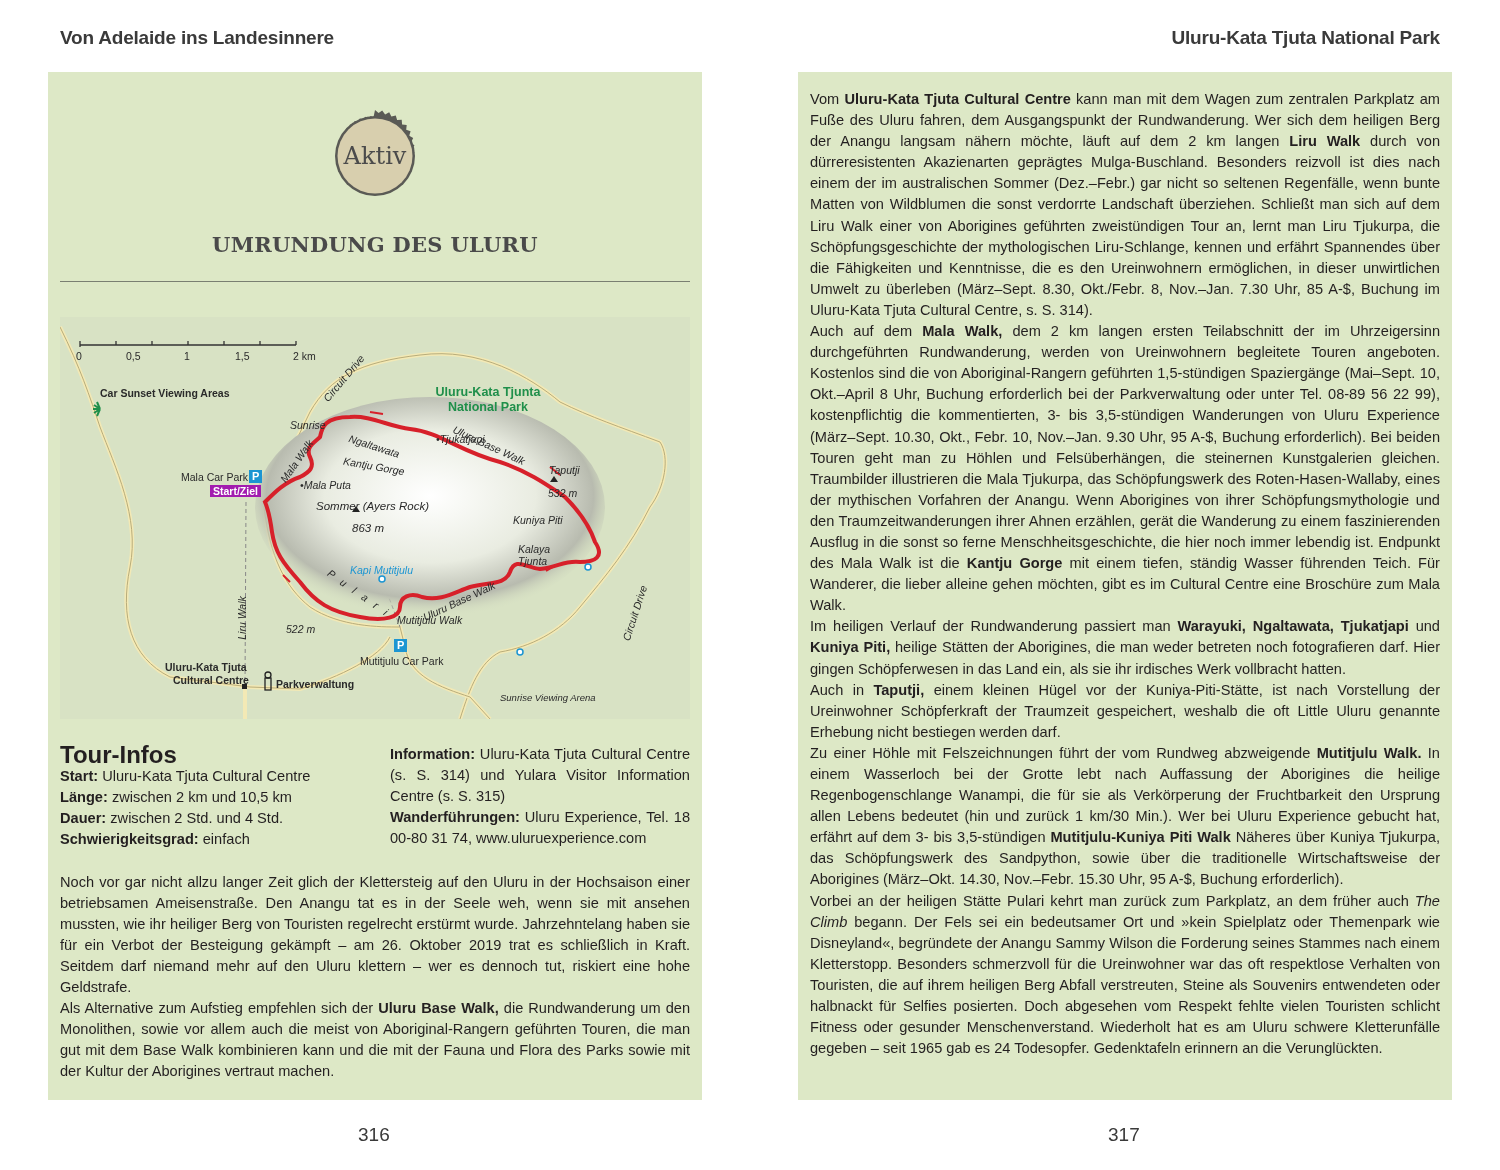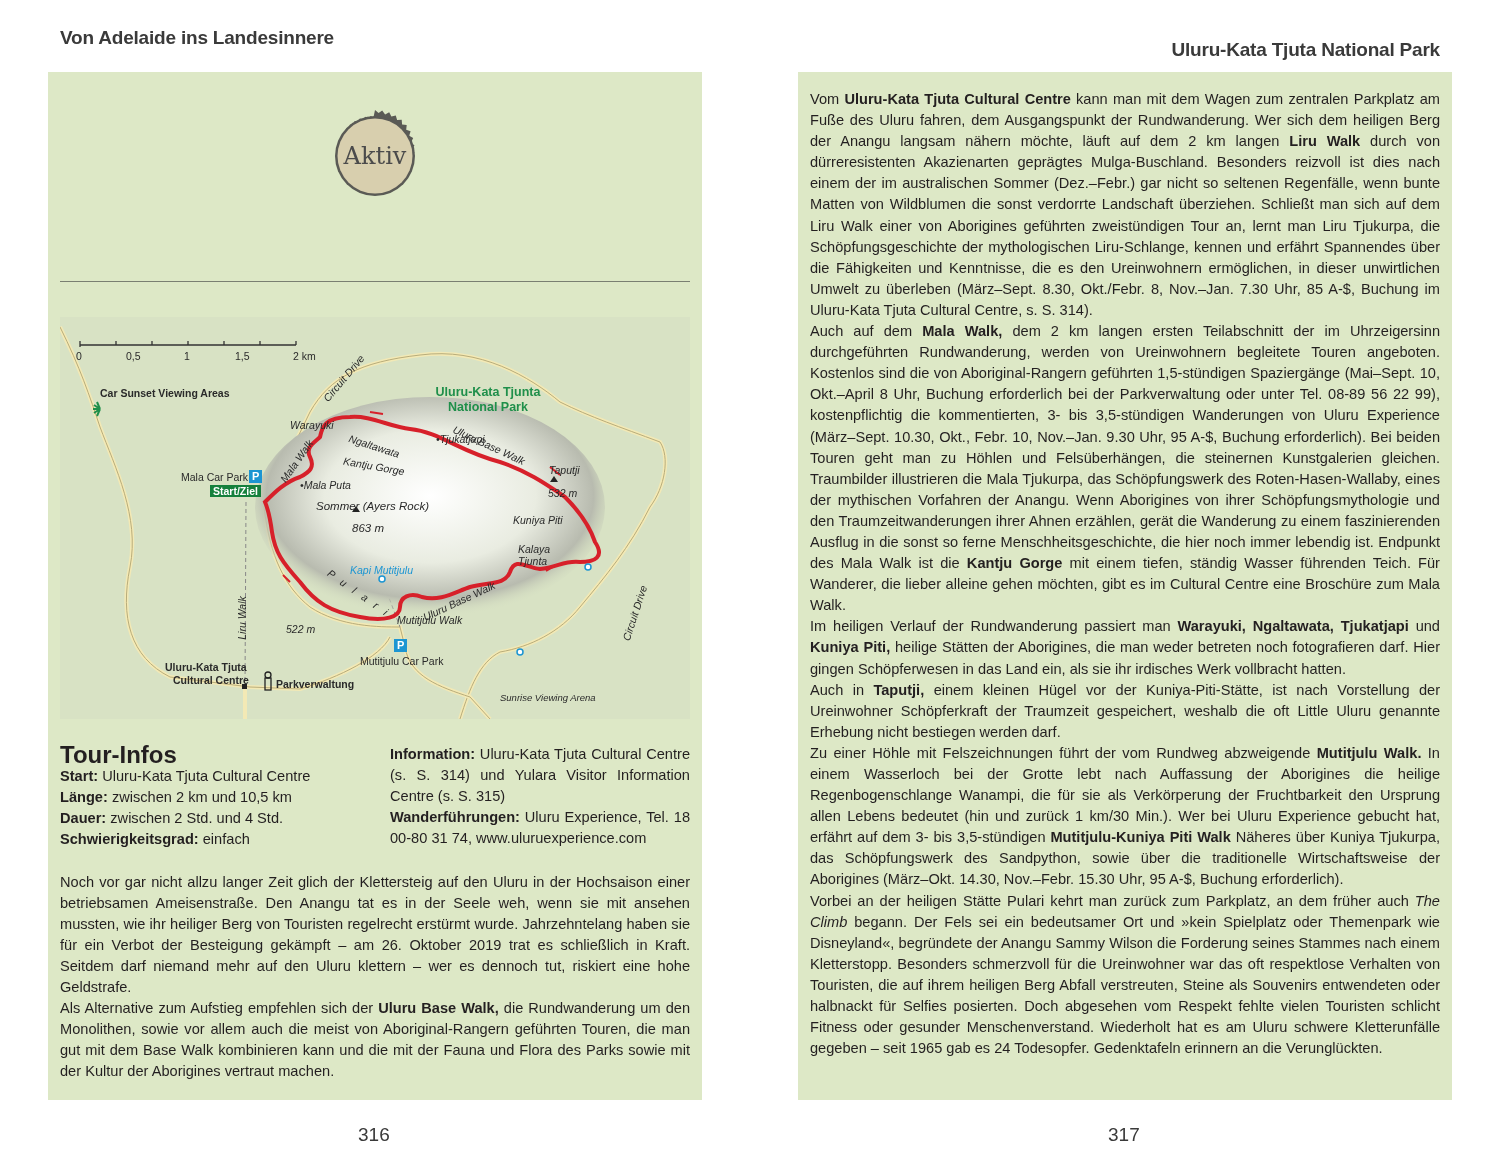--- a/index.html
+++ b/index.html
@@ -1,19 +1,19 @@
 <!DOCTYPE html>
 <html><head>
 <meta charset="utf-8">
 <style>
   html,body{margin:0;padding:0;background:#fff;}
   body{width:1500px;height:1170px;position:relative;overflow:hidden;font-family:"Liberation Sans",sans-serif;color:#231f20;}
   .running-head{position:absolute;top:27px;font-size:19px;color:#3a3a3a;font-weight:700;letter-spacing:-0.2px;}
   .rh-left{left:60px;}
-  .rh-right{right:60px;margin-top:12px;}
+  .rh-right{right:60px;}
   .page-box{position:absolute;top:72px;height:1028px;background:#dde8c6;}
   .box-left{left:48px;width:654px;}
   .box-right{left:798px;width:654px;}
   .page-number{position:absolute;top:1124px;font-size:19px;color:#3a3a3a;font-weight:300;}
   .pn-left{left:358px;}
   .pn-right{left:1108px;}
 
   .badge{position:absolute;left:281px;top:38px;width:92px;height:92px;}
   .badge-text{position:absolute;left:0;top:0;width:92px;height:92px;display:flex;align-items:center;justify-content:center;font-family:"DejaVu Serif",serif;font-size:24px;color:#4b4b4b;}
   .title{position:absolute;left:0;width:654px;top:160px;text-align:center;font-family:"DejaVu Serif",serif;font-weight:bold;font-size:21px;color:#4a4a4a;letter-spacing:0.3px;}
@@ -43,20 +43,21 @@
 
 <div class="page-box box-left">
   <div class="badge">
     <svg width="92" height="92" viewBox="0 0 92 92">
       <polygon fill="#5a5a55" points="46.0,0.0 49.6,3.1 53.2,0.6 56.1,4.4 60.2,2.3 62.4,6.6 66.8,5.4 68.1,10.0 72.7,9.7 73.1,14.5 77.7,15.1 77.2,19.8 81.6,21.3 80.2,25.8 84.2,28.1 82.0,32.4 85.5,35.4 82.6,39.2 85.5,42.6 82.1,45.9 84.3,49.8 80.5,52.4 82.0,56.5 77.8,58.4 78.5,62.8 74.2,63.9 74.1,68.4 69.7,68.7 68.8,73.0 64.6,72.6 62.9,76.6 59.0,75.4 56.6,79.0 53.2,77.1 50.1,80.1 47.1,77.6 43.6,80.0 41.0,77.0 37.2,78.7 35.1,75.3 31.1,76.4 29.6,72.6 25.5,73.1 24.7,69.1 20.6,69.0 20.3,64.9 16.4,64.3 16.8,60.3 13.1,59.0 14.1,55.2 10.7,53.4 12.2,49.8 9.3,47.4 11.3,44.1 8.9,41.3 11.3,38.3 9.5,35.2 12.3,32.6 11.1,29.3 14.1,27.3 13.6,23.7 16.8,22.3 16.9,18.7 20.2,17.9 20.9,14.5 24.3,14.2 25.6,11.0 29.0,11.4 30.8,8.4 34.0,9.3 36.3,6.7 39.2,8.1 41.9,5.9 44.4,7.8"></polygon>
       <circle cx="46" cy="46" r="40" fill="#5a5a55"></circle>
       <circle cx="46" cy="46" r="37.5" fill="#d8cfae"></circle>
     </svg>
     <div class="badge-text">Aktiv</div>
   </div>
+  <div class="title">UMRUNDUNG DES ULURU</div>
   <div class="title-rule"></div>
 
   <div class="map">
     <svg width="630" height="402" viewBox="0 0 630 402">
       <defs>
         <radialGradient id="rock" cx="50%" cy="45%" r="55%">
           <stop offset="0%" stop-color="#ffffff"></stop>
           <stop offset="55%" stop-color="#e9ece1"></stop>
           <stop offset="85%" stop-color="#b8bbaf"></stop>
           <stop offset="100%" stop-color="#d8e2c4" stop-opacity="0"></stop>
@@ -105,42 +106,42 @@
     <div class="lbl" style="left:66px;top:33px;">0,5</div>
     <div class="lbl" style="left:124px;top:33px;">1</div>
     <div class="lbl" style="left:175px;top:33px;">1,5</div>
     <div class="lbl" style="left:233px;top:33px;">2 km</div>
 
     <div class="lbl bold" style="left:40px;top:70px;">Car Sunset Viewing Areas</div>
     <div class="lbl bold" style="left:368px;top:68px;color:#1f8f4a;font-size:12.5px;text-align:center;width:120px;">Uluru-Kata Tjunta</div>
     <div class="lbl bold" style="left:368px;top:83px;color:#1f8f4a;font-size:12.5px;text-align:center;width:120px;">National Park</div>
     <div class="lbl it" style="left:255px;top:55px;transform:rotate(-50deg);">Circuit Drive</div>
     <div class="lbl it" style="left:546px;top:290px;transform:rotate(-72deg);">Circuit Drive</div>
-    <div class="lbl it" style="left:230px;top:102px;">Warayuki</div>
+    <div class="lbl it" style="left:230px;top:102px;">Sunrise</div>
     <div class="lbl it" style="left:212px;top:138px;transform:rotate(-55deg);">Mala Walk</div>
     <div class="lbl it" style="left:288px;top:123px;transform:rotate(18deg);">Ngaltawata</div>
     <div class="lbl it" style="left:330px;top:116px;margin-left:46px;">•Tjukatjapi</div>
     <div class="lbl it" style="left:283px;top:143px;transform:rotate(10deg);">Kantju Gorge</div>
     <div class="lbl it" style="left:240px;top:162px;">•Mala Puta</div>
     <div class="lbl it" style="left:256px;top:183px;font-size:11.5px;">Sommer (Ayers Rock)</div>
     <div class="lbl it" style="left:292px;top:205px;font-size:11.5px;">863 m</div>
     <div class="lbl it" style="left:390px;top:122px;transform:rotate(25deg);">Uluru Base Walk</div>
     <div class="lbl it" style="left:360px;top:278px;transform:rotate(-25deg);">Uluru Base Walk</div>
     <div class="lbl it" style="left:489px;top:147px;">Taputji</div>
     <div class="lbl it" style="left:488px;top:170px;">532 m</div>
     <div class="lbl it" style="left:453px;top:197px;">Kuniya Piti</div>
     <div class="lbl it" style="left:458px;top:226px;font-style:italic;">Kalaya</div>
     <div class="lbl it" style="left:458px;top:238px;">Tjunta</div>
     <div class="lbl it" style="left:290px;top:247px;color:#1c95d2;">Kapi Mutitjulu</div>
     <div class="lbl it" style="left:262px;top:270px;transform:rotate(35deg);letter-spacing:3px;">P u l a r i</div>
     <div class="lbl it" style="left:337px;top:297px;">Mutitjulu Walk</div>
     <div class="lbl it" style="left:160px;top:295px;transform:rotate(-90deg);">Liru Walk</div>
     <div class="lbl it" style="left:226px;top:306px;">522 m</div>
     <div class="lbl" style="left:121px;top:154px;">Mala Car Park</div>
-    <div class="lbl bold" style="left:150px;top:168px;background:#15803d;color:#fff;padding:0 3px;">Start/Ziel</div>
+    <div class="lbl bold" style="left:150px;top:168px;background:#a21caf;color:#fff;padding:0 3px;">Start/Ziel</div>
     <div class="lbl" style="left:300px;top:338px;">Mutitjulu Car Park</div>
     <div class="lbl bold" style="left:105px;top:344px;">Uluru-Kata Tjuta</div>
     <div class="lbl bold" style="left:113px;top:357px;">Cultural Centre</div>
     <div class="lbl bold" style="left:216px;top:361px;">Parkverwaltung</div>
     <div class="lbl it" style="left:440px;top:375px;font-size:9.5px;">Sunrise Viewing Arena</div>
     <div class="lbl bold" style="left:192px;top:153px;color:#fff;font-size:11px;">P</div>
     <div class="lbl bold" style="left:337px;top:322px;color:#fff;font-size:11px;">P</div>
   </div>
 
   <div class="tour">

